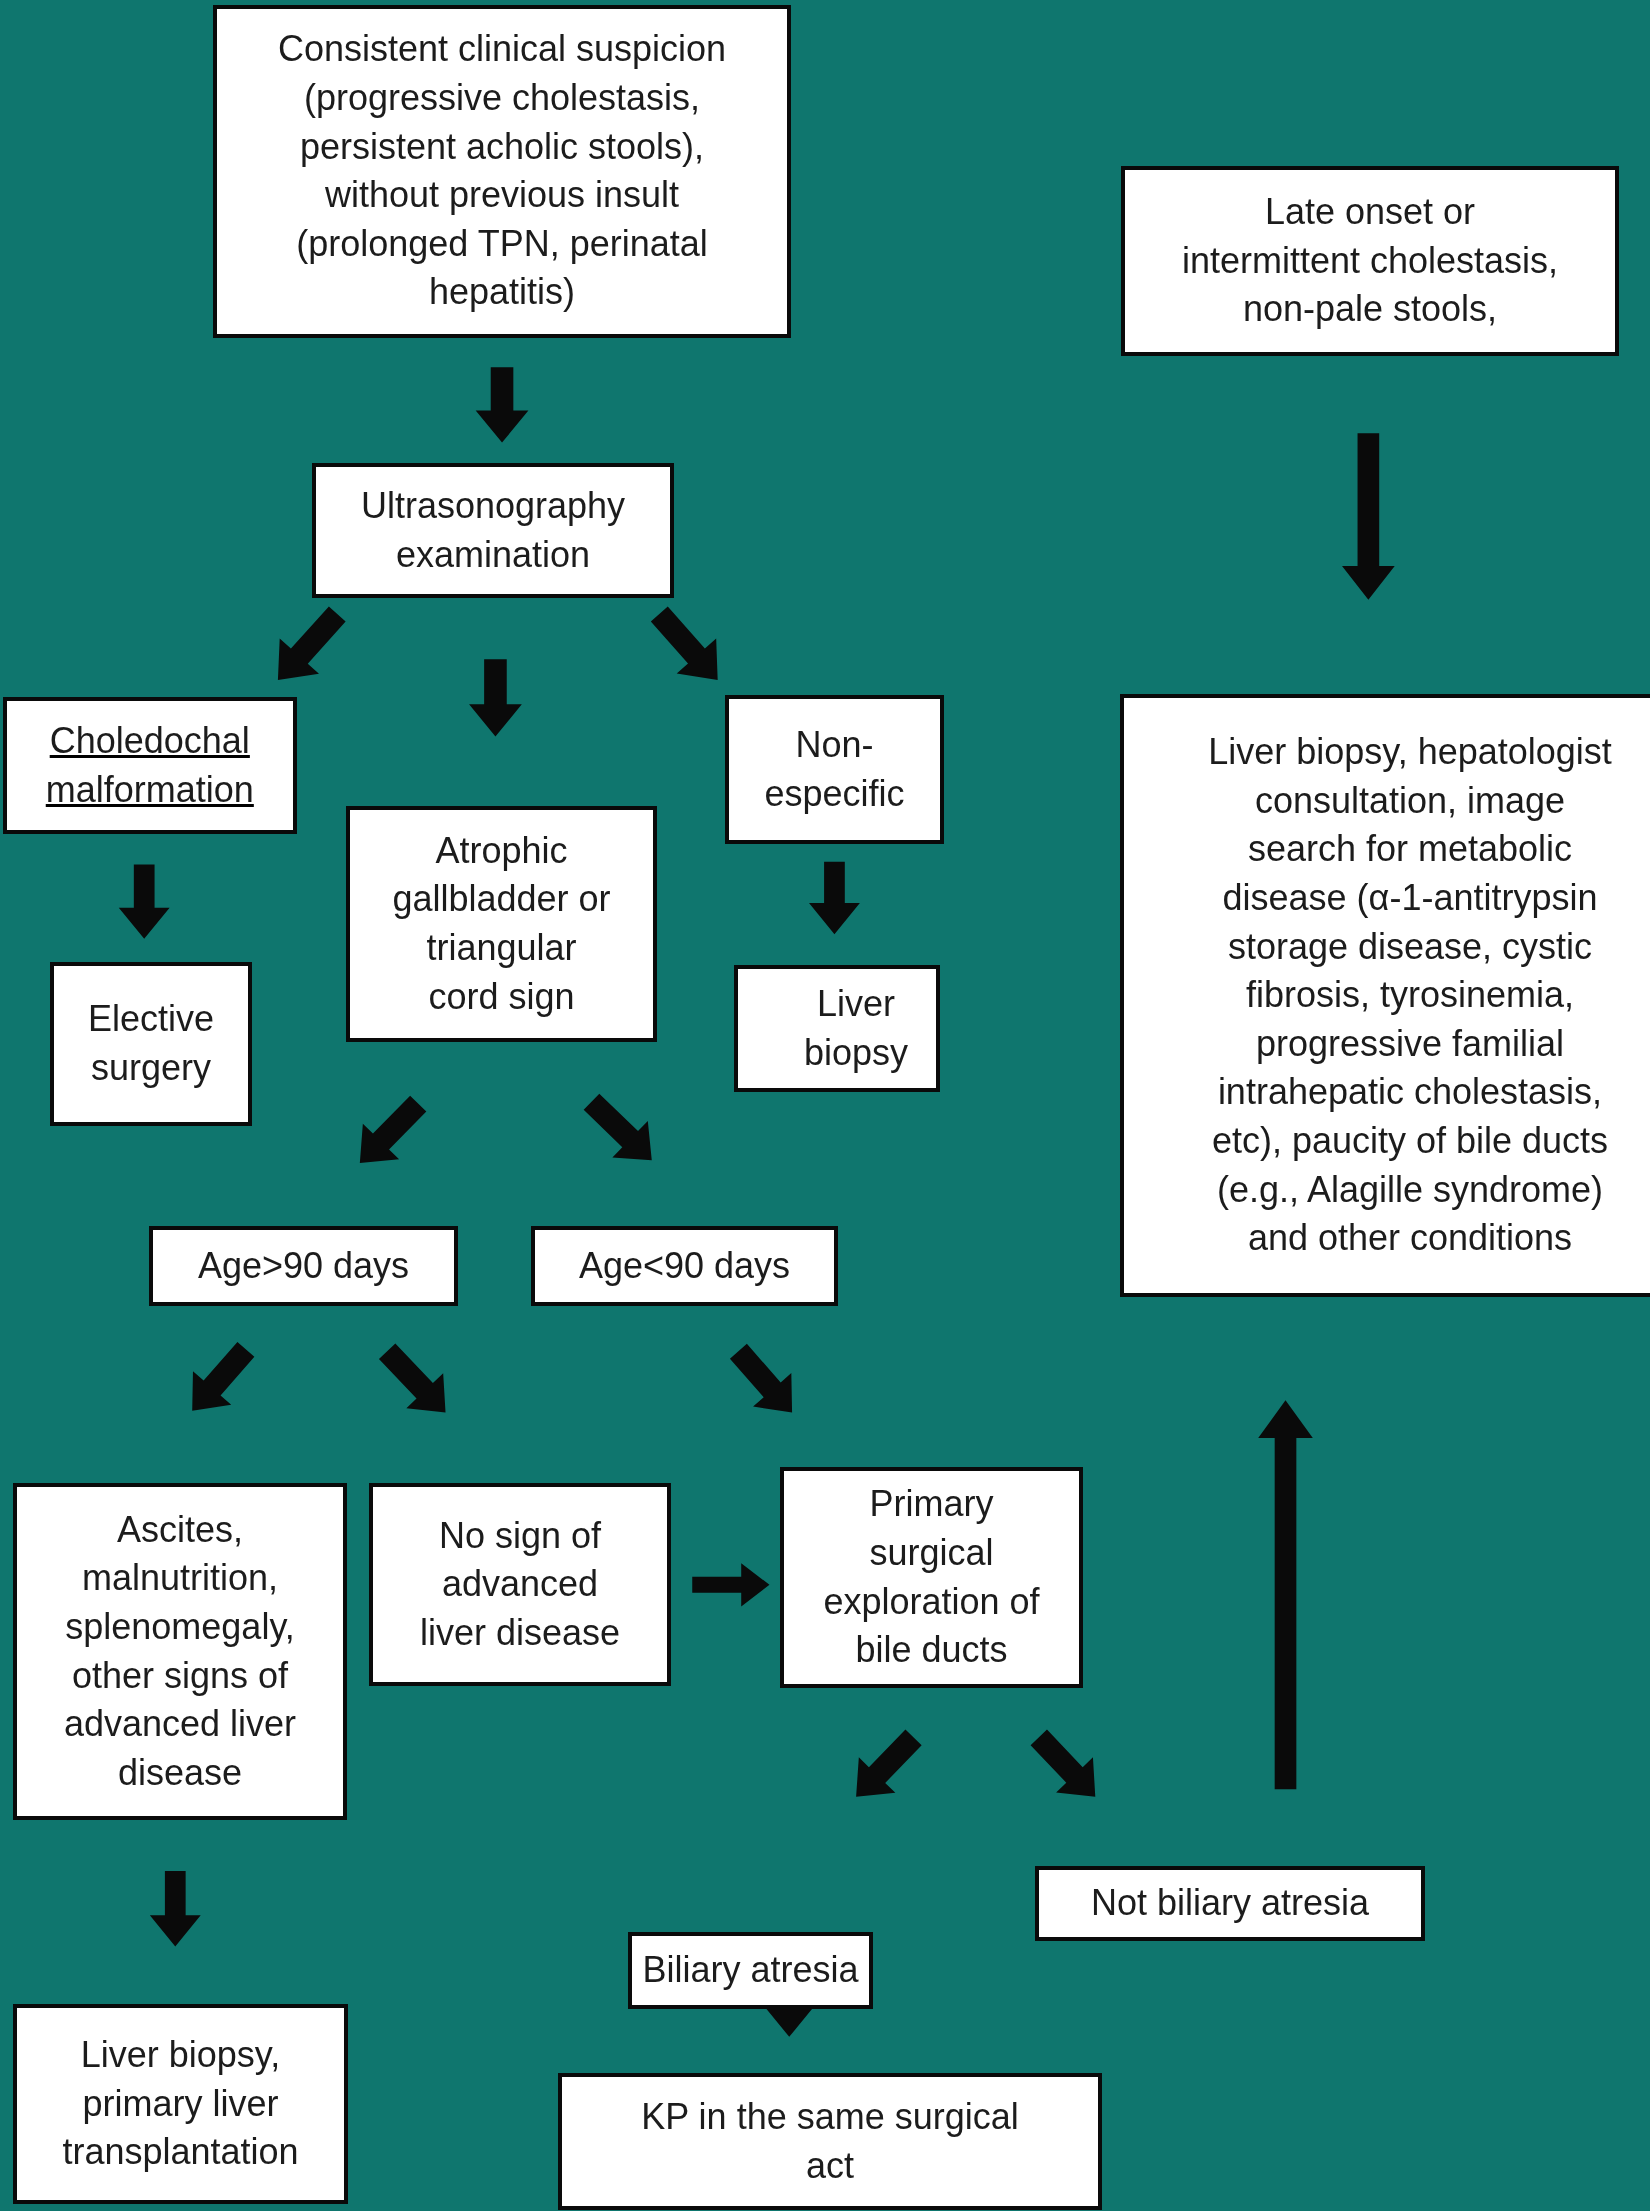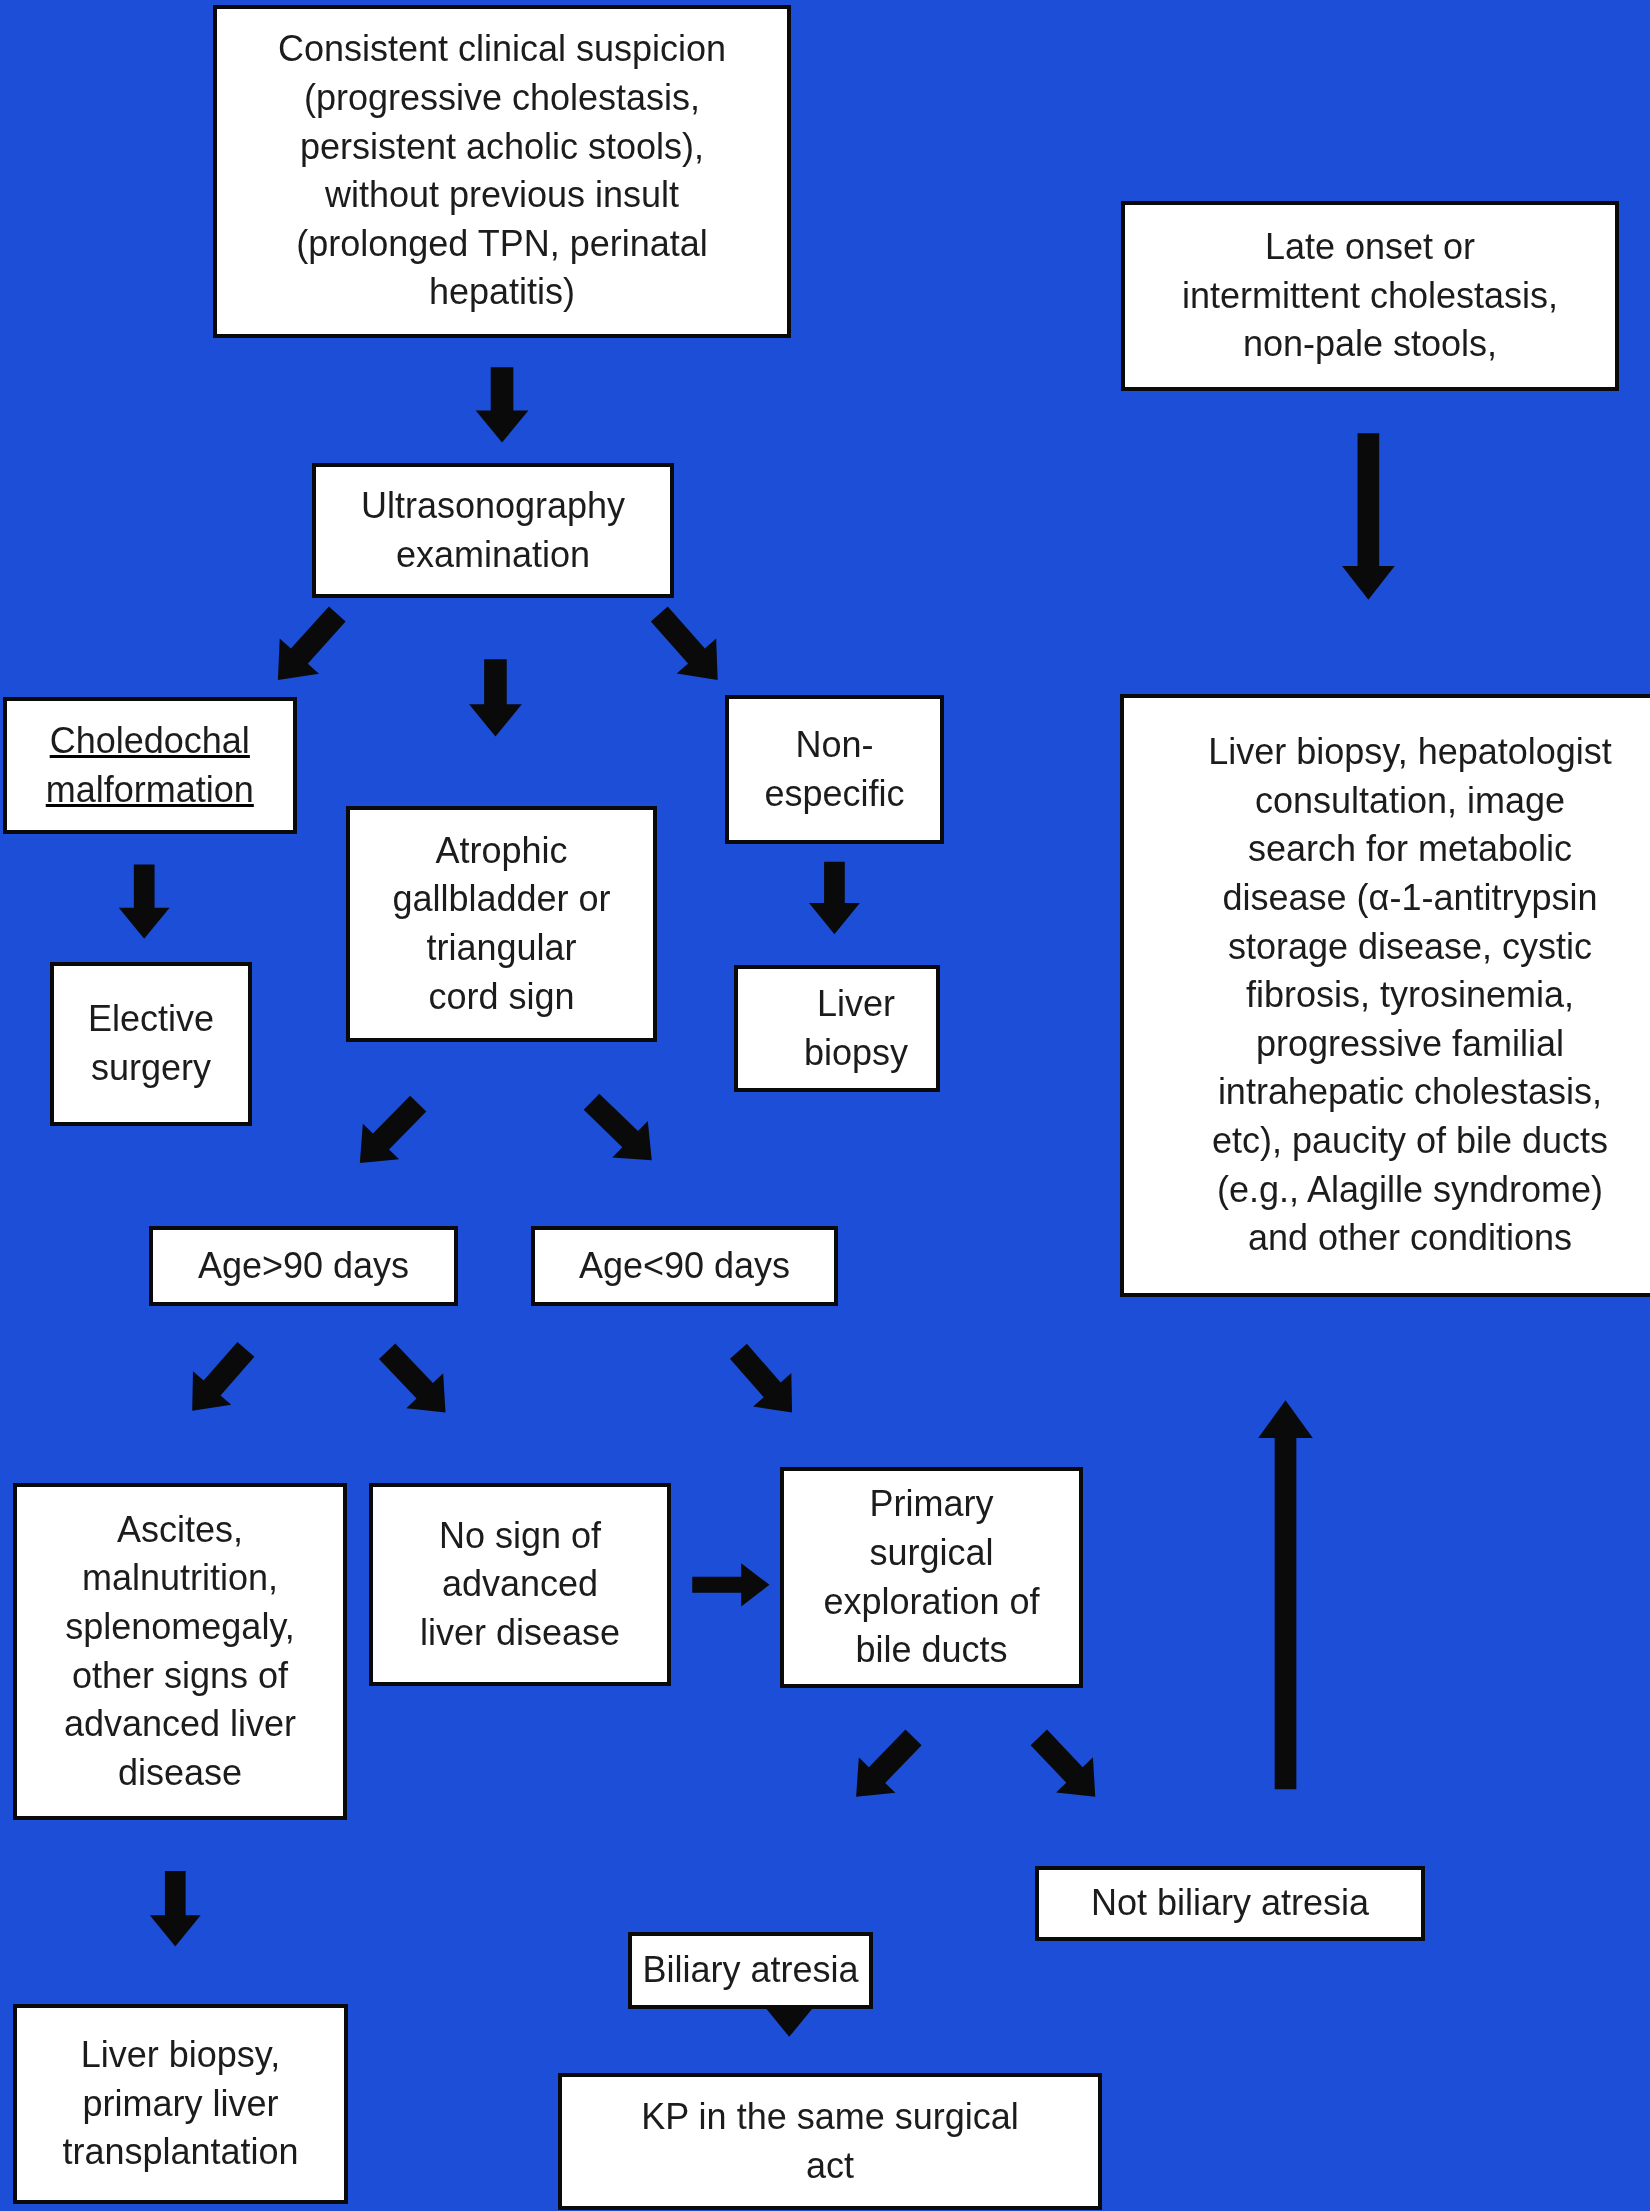--- a/index.html
+++ b/index.html
@@ -36,21 +36,21 @@
   .node span {
     white-space: pre-line;
     font-size: 36px;
     line-height: 1.35;
     color: #1c1c1c;
   }
 </style>
 </head>
 <body>
 
-<div id="stage" style="background: #1d4ed8;">
+<div id="stage" style="background: #0f766e;">
   <svg id="arrow-layer" viewBox="0 0 1753 2349" xmlns="http://www.w3.org/2000/svg">
       <polygon points="521.0,390.0 521.0,436.0 505.0,436.0 533.0,470.0 561.0,436.0 545.0,436.0 545.0,390.0" fill="#0a0a0a"></polygon>
       <polygon points="349.1,644.0 308.8,688.7 296.9,678.0 295.0,722.0 338.6,715.5 326.7,704.8 366.9,660.0" fill="#0a0a0a"></polygon>
       <polygon points="514.0,700.0 514.0,748.0 498.0,748.0 526.0,782.0 554.0,748.0 538.0,748.0 538.0,700.0" fill="#0a0a0a"></polygon>
       <polygon points="691.0,660.0 730.5,704.5 718.5,715.1 762.0,722.0 760.4,678.0 748.4,688.6 709.0,644.0" fill="#0a0a0a"></polygon>
       <polygon points="1441.5,460.0 1441.5,601.0 1425.0,601.0 1453.0,637.0 1481.0,601.0 1464.5,601.0 1464.5,460.0" fill="#0a0a0a"></polygon>
       <polygon points="142.0,918.0 142.0,964.0 126.0,964.0 153.0,997.0 180.0,964.0 164.0,964.0 164.0,918.0" fill="#0a0a0a"></polygon>
       <polygon points="875.0,915.0 875.0,959.0 859.0,959.0 886.0,992.0 913.0,959.0 897.0,959.0 897.0,915.0" fill="#0a0a0a"></polygon>
       <polygon points="435.4,1163.6 395.9,1203.8 385.2,1193.3 382.0,1235.0 423.7,1231.1 413.0,1220.6 452.6,1180.4" fill="#0a0a0a"></polygon>
       <polygon points="619.7,1178.6 660.7,1218.4 650.2,1229.1 692.0,1232.0 687.8,1190.3 677.4,1201.1 636.3,1161.4" fill="#0a0a0a"></polygon>
@@ -66,21 +66,21 @@
     </svg>
 
 <div class="node" style="left: 213px; top: 4.7px; width: 578px; height: 333px; border-color: rgb(10, 10, 10);">
       <span style="color: rgb(28, 28, 28);">Consistent clinical suspicion
 (progressive cholestasis,
 persistent acholic stools),
 without previous insult
 (prolonged TPN, perinatal
 hepatitis)</span>
     </div>
-    <div class="node" style="left: 1121px; top: 166px; width: 498px; height: 190px; border-color: rgb(10, 10, 10); margin-top: 35px;">
+    <div class="node" style="left: 1121px; top: 166px; width: 498px; height: 190px; border-color: rgb(10, 10, 10);">
       <span style="color: rgb(28, 28, 28);">Late onset or
 intermittent cholestasis,
 non-pale stools,</span>
     </div>
     <div class="node" style="left: 312px; top: 463px; width: 362px; height: 135px; border-color: rgb(10, 10, 10);">
       <span style="color: rgb(28, 28, 28);">Ultrasonography
 examination</span>
     </div>
     <div class="node" style="left: 2.8px; top: 697px; width: 294px; height: 137px; border-color: rgb(10, 10, 10); text-decoration: underline;">
       <span style="color: rgb(28, 28, 28);">Choledochal

